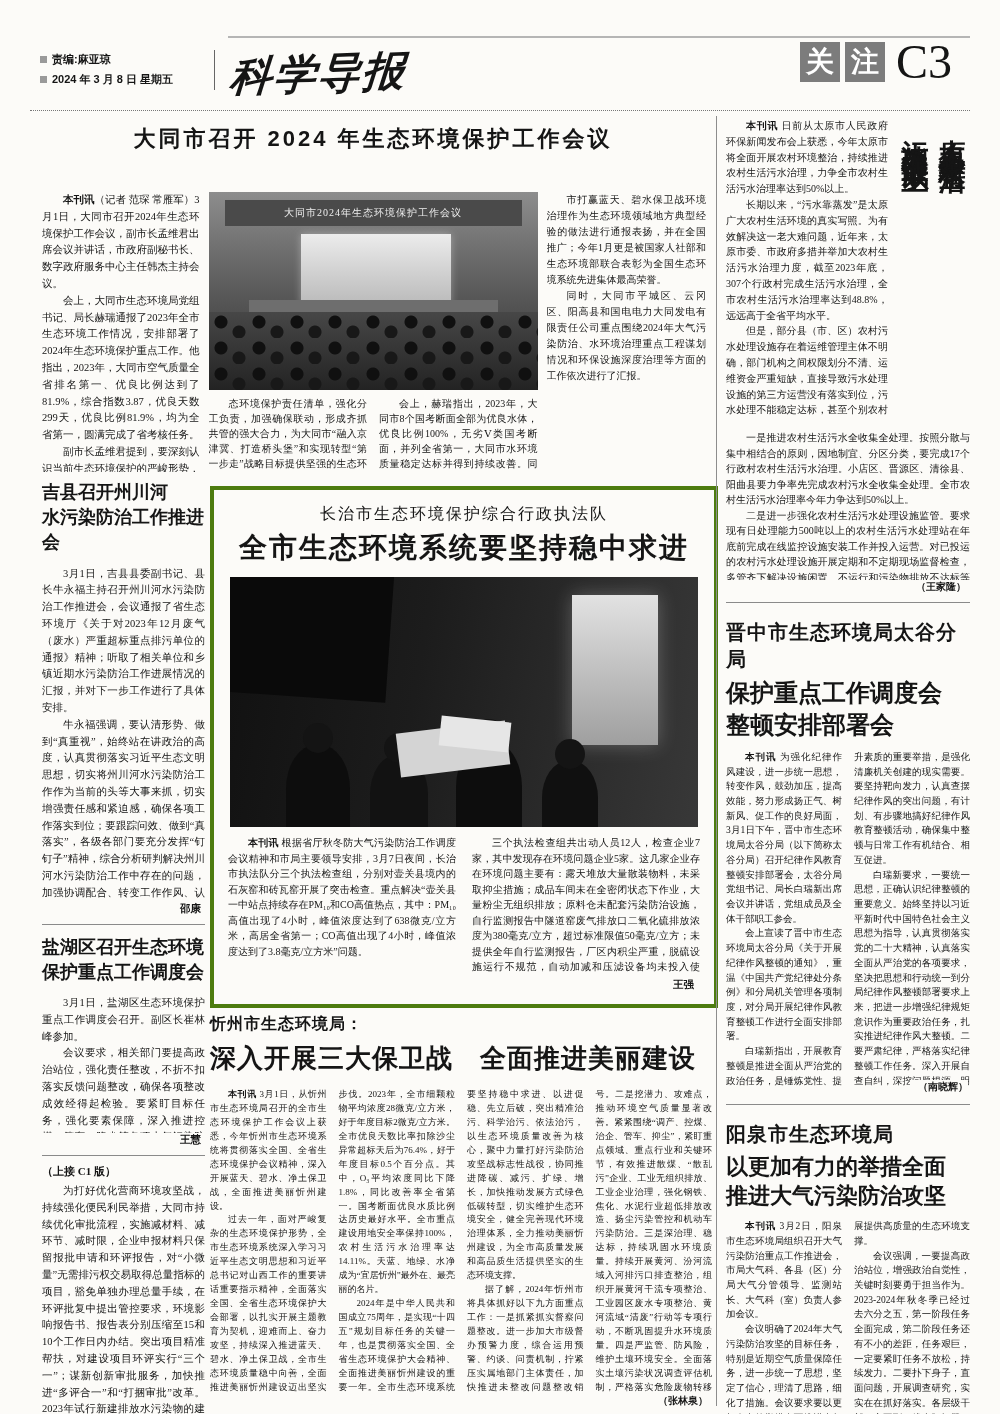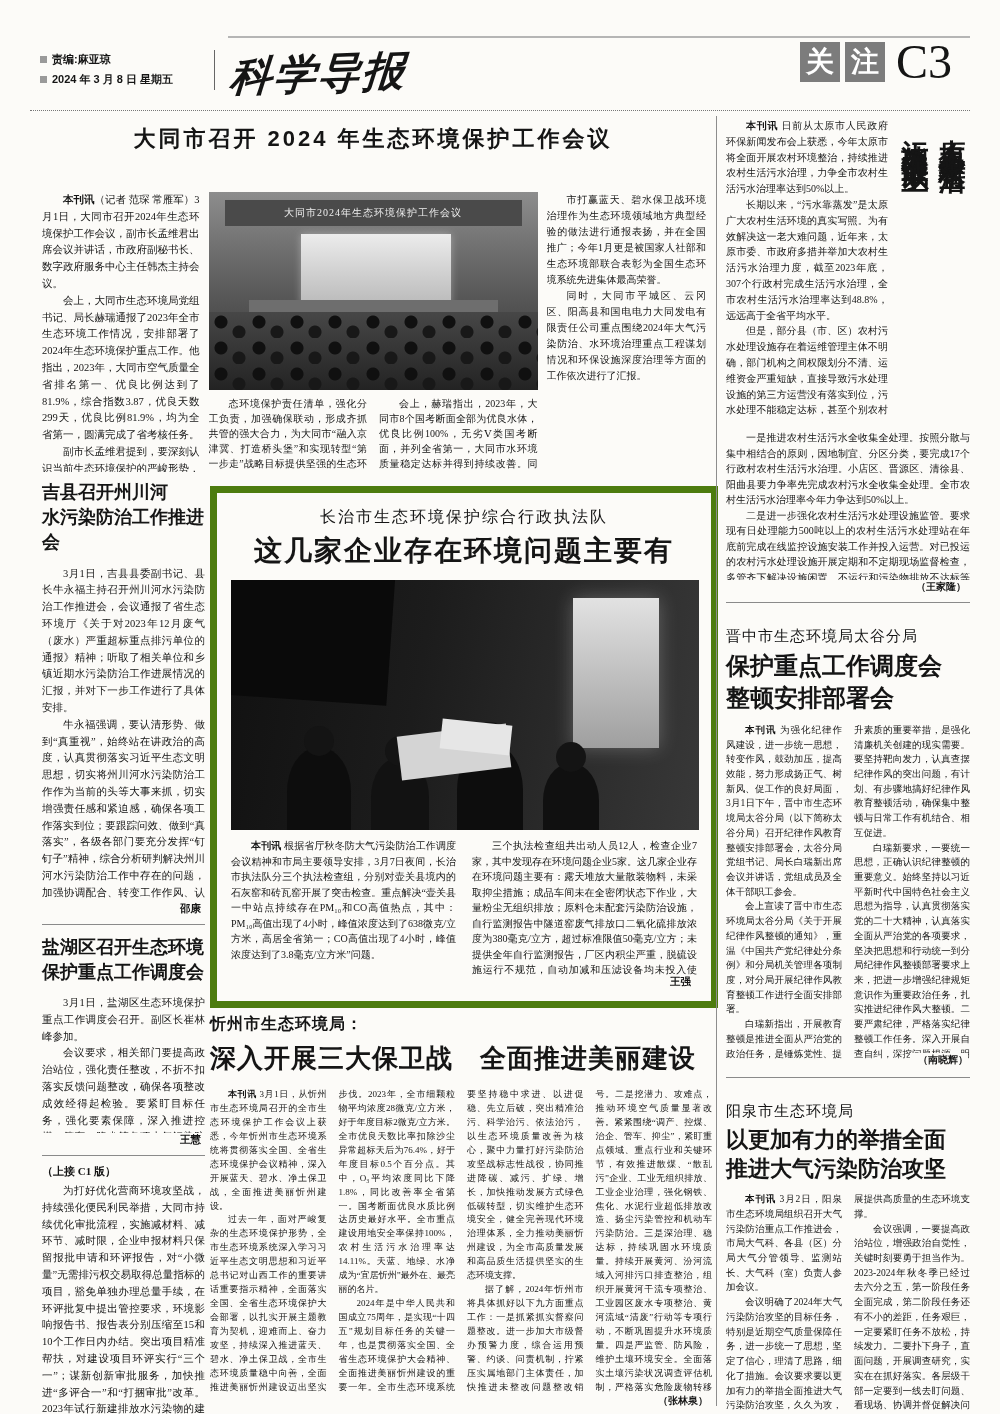--- a/index.html
+++ b/index.html
@@ -50,42 +50,42 @@
            background:linear-gradient(#e2e2e2,#9f9f9f);box-shadow:0 0 18px rgba(255,255,255,.25);}
   .pn-fig{position:absolute;bottom:-14px;background:#0d0d0d;border-radius:46% 46% 0 0;}
   .pn-fig::before{content:"";position:absolute;top:-22px;left:50%;transform:translateX(-50%);
                   width:30px;height:30px;border-radius:50%;background:#141414;}
   .pn-paper{position:absolute;background:#d4d4d4;transform:rotate(-7deg);}
   
   .left-col{position:absolute;left:42px;top:480px;width:163px;}
   .lc-headline{font-size:18px;font-weight:bold;line-height:1.4;margin:0 0 10px;}
   .lc-body{font-size:10.5px;line-height:1.6;overflow:hidden;}
   
-  .mid-box{position:absolute;left:210px;top:486px;width:508px;height:522px;border:7px solid #4d7c0f;
+  .mid-box{position:absolute;left:210px;top:486px;width:508px;height:522px;border:4px solid #4d7c0f;
            box-sizing:border-box;padding:10px 14px;}
   .cz-kicker{text-align:center;font-size:16px;margin:4px 0 4px;letter-spacing:2px;}
   .cz-headline{text-align:center;font-size:28px;font-weight:bold;letter-spacing:2px;margin:2px 0 2px;}
   .cz-body{column-count:2;column-gap:16px;font-size:10px;line-height:1.55;height:150px;overflow:hidden;}
   .cz-sig{position:absolute;right:20px;bottom:12px;font-weight:bold;background:#fcfbf8;padding-left:10px;font-size:10.5px;}
   
   .xz{position:absolute;left:210px;top:1014px;width:502px;height:400px;}
   .xz-kicker{font-size:16px;letter-spacing:1px;margin:0 0 6px;font-weight:600;}
   .xz-headline{font-size:26px;font-weight:bold;letter-spacing:1px;margin:0 0 12px;}
   .xz-body{column-count:4;column-gap:12px;font-size:9px;line-height:1.55;height:312px;overflow:hidden;}
   .xz-sig{position:absolute;right:4px;bottom:6px;font-weight:bold;font-size:10px;background:#fcfbf8;padding-left:8px;}
   
   .vrule{position:absolute;left:716px;top:116px;height:1290px;border-left:1px solid #8d8d8d;}
   .right-col{position:absolute;left:726px;top:118px;width:244px;}
   .ty-row{display:flex;gap:6px;}
   .ty-body1{width:164px;height:302px;overflow:hidden;font-size:10px;line-height:1.58;}
   .ty-vhead{writing-mode:vertical-rl;height:306px;font-size:27px;font-weight:bold;
             letter-spacing:3px;line-height:37px;padding-left:2px;}
   .ty-cont{margin-top:6px;font-size:10px;line-height:1.55;height:150px;overflow:hidden;}
   .rc-sec{position:relative;}
-  .rc-kicker{font-size:15px;letter-spacing:1px;margin:24px 0 4px;font-weight:400;}
+  .rc-kicker{font-size:20px;letter-spacing:1px;margin:16px 0 4px;font-weight:700;}
   .rc-headline{font-size:22px;font-weight:bold;line-height:1.35;margin:0 0 8px;}
   .rc-body{column-count:2;column-gap:12px;font-size:9.5px;line-height:1.55;overflow:hidden;}
   .jz-body{height:344px;}
   .yq-body{height:238px;}
   .rc-sig{position:absolute;right:2px;bottom:0;font-weight:bold;font-size:10px;background:#fcfbf8;padding-left:8px;}
 </style>
 </head>
 <body>
 
 <div class="page">
@@ -157,21 +157,21 @@
     <hr class="rule-h" style="margin:8px 0 8px;">
     <div style="font-weight:bold;font-size:11px;margin-bottom:4px;">（上接 C1 版）</div>
     <div class="lc-body" style="height:300px;">
       <p class="para">为打好优化营商环境攻坚战，持续强化便民利民举措，大同市持续优化审批流程，实施减材料、减环节、减时限，企业申报材料只保留报批申请和环评报告，对“小微量”无需排污权交易取得总量指标的项目，豁免单独办理总量手续，在环评批复中提出管控要求，环境影响报告书、报告表分别压缩至15和10个工作日内办结。突出项目精准帮扶，对建设项目环评实行“三个一”；谋新创新审批服务，加快推进“多评合一”和“打捆审批”改革。2023年试行新建排放水污染物的建设项目环评和入河排污口设置审批两项许可采取“打捆审批”模式，审批效率显著提高。大同市生态环境局“二合一”审批模式和“工业固废排污许可改革试点经验”先后被生态环境部、省生态环境厅宣传推广。</p>
 
     </div>
   </div>
 
   <div class="mid-box">
     <div class="cz-kicker sans">长治市生态环境保护综合行政执法队</div>
-    <div class="cz-headline">这几家企业存在环境问题主要有</div>
+    <div class="cz-headline">全市生态环境系统要坚持稳中求进</div>
     <div class="photo photo-night">
       <div class="pn-panel"></div>
       <div class="pn-door"></div>
       <div class="pn-fig" style="left:56px;width:64px;height:96px;"></div>
       <div class="pn-fig" style="left:140px;width:58px;height:86px;background:#121212;"></div>
       <div class="pn-fig" style="left:226px;width:66px;height:100px;"></div>
       <div class="pn-fig" style="left:312px;width:56px;height:80px;background:#101010;"></div>
       <div class="pn-paper" style="left:168px;bottom:56px;width:110px;height:44px;"></div>
       <div class="pn-paper" style="left:210px;bottom:78px;width:70px;height:30px;background:#e6e6e6;transform:rotate(6deg);"></div>
     </div>

